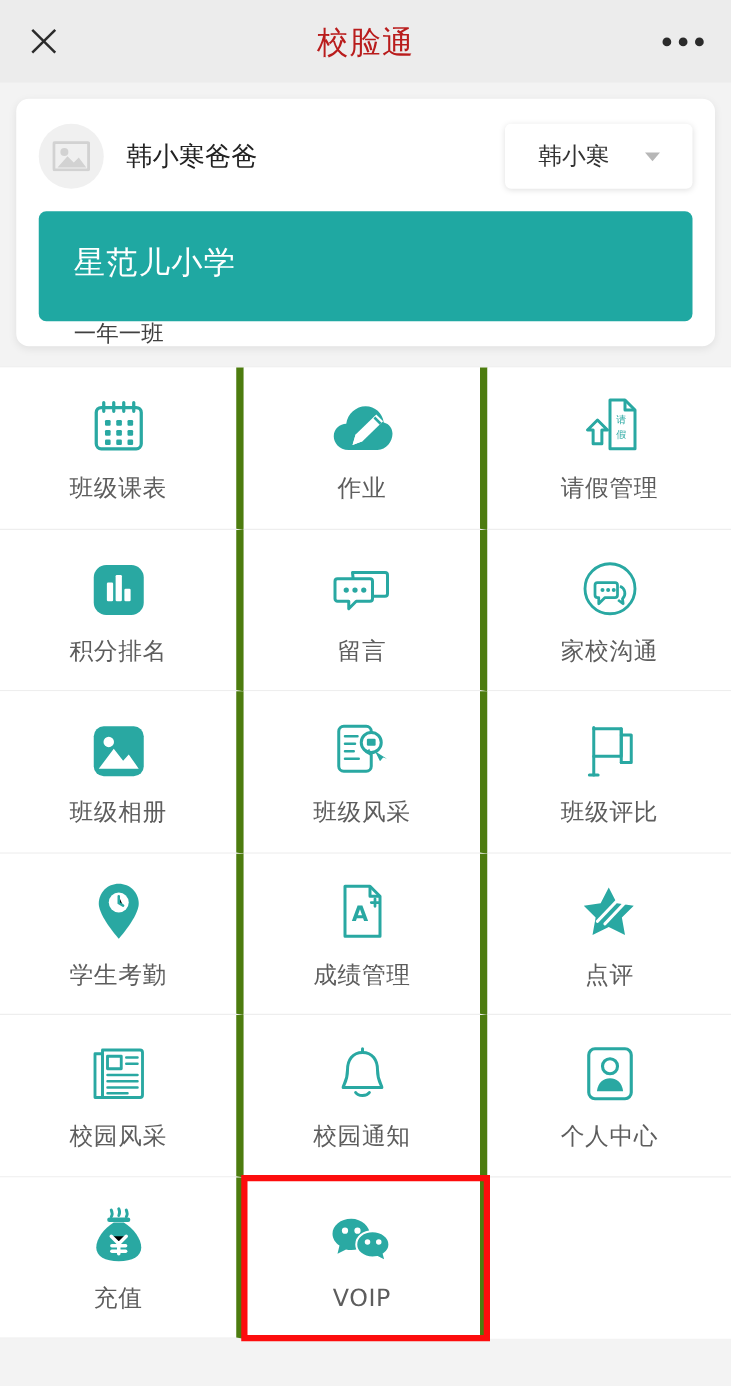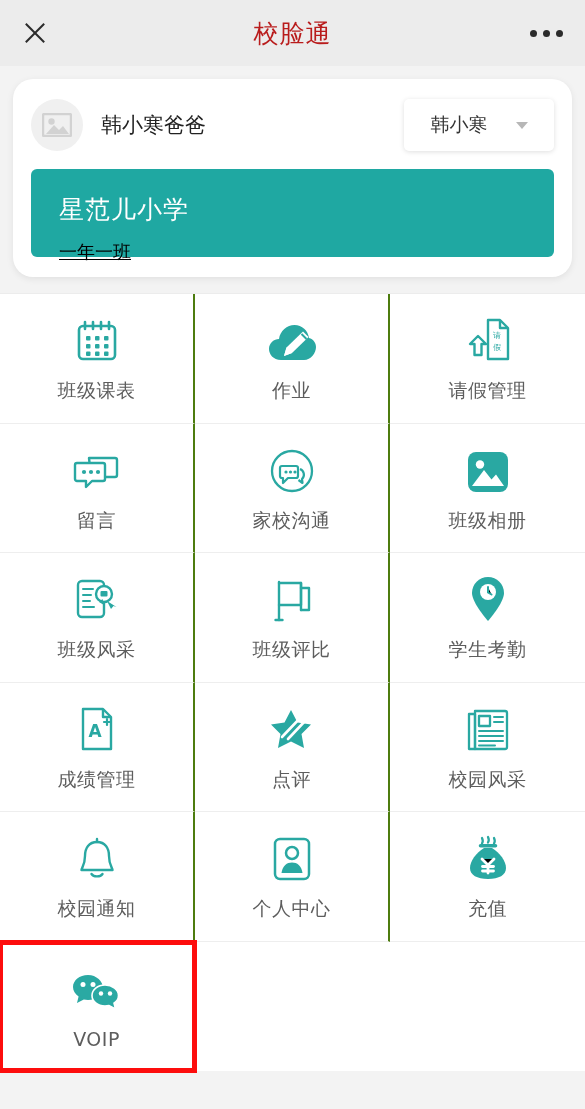--- a/index.html
+++ b/index.html
@@ -66,21 +66,21 @@
     background: #2b2b2b;
     display: block;
   }
 
   
   .card-wrap {
     padding: 13px 13px 0 13px;
   }
   .card {
     background: #ffffff;
-    border-radius: 20px;
+    border-radius: 10px;
     box-shadow: 0 2px 7px rgba(0,0,0,0.08);
     padding: 18px 18px 20px 18px;
   }
   .card-top {
     display: flex;
     align-items: center;
     justify-content: space-between;
     height: 56px;
   }
   .identity {
@@ -130,38 +130,37 @@
     box-sizing: border-box;
     padding: 24px 0 0 28px;
     cursor: pointer;
   }
   .school-name {
     color: #ffffff;
     font-size: 25px;
     letter-spacing: 1px;
   }
   .class-name {
-    color: #000000;
+    color: #404040;
     font-size: 18px;
-    margin-top: 14px;
-    text-decoration: underline;
+    margin-top: 29px;
   }
 
   
   .grid {
     margin-top: 16px;
     background: #ffffff;
     border-top: 1px solid #ececec;
     display: grid;
     grid-template-columns: repeat(3, 1fr);
   }
   .cell {
     height: 129.5px;
     box-sizing: border-box;
-    border-right: 2px solid #4d7c0f;
+    border-right: 6px solid #4d7c0f;
     border-bottom: 1px solid #eeeeee;
     display: flex;
     flex-direction: column;
     align-items: center;
     justify-content: center;
     cursor: pointer;
     position: relative;
     background: #fff;
   }
   .cell:nth-child(3n) { border-right: none; }
@@ -274,20 +273,33 @@
           <path d="M37 4 v8 h8"></path>
           <path d="M15 20 L7 28 h4.5 v11 h7 V28 H23 Z"></path>
         </g>
         <text x="34" y="22" font-size="8" fill="#29a8a2" text-anchor="middle" font-family="DejaVu Sans, sans-serif">请</text>
         <text x="34" y="34" font-size="8" fill="#29a8a2" text-anchor="middle" font-family="DejaVu Sans, sans-serif">假</text>
       </svg>
     </div>
     <div class="cell-label">请假管理</div>
   </div>
 
+  <div class="cell">
+    <div class="cell-icon">
+      <svg width="44" height="44" viewBox="0 0 44 44">
+        <rect x="2" y="2" width="40" height="40" rx="10" fill="#29a8a2"></rect>
+        <g fill="#ffffff">
+          <rect x="12.5" y="16" width="5" height="15" rx="1"></rect>
+          <rect x="19.5" y="10" width="5" height="21" rx="1"></rect>
+          <rect x="26.5" y="21" width="5" height="10" rx="1"></rect>
+        </g>
+      </svg>
+    </div>
+    <div class="cell-label">积分排名</div>
+  </div>
 
   <div class="cell">
     <div class="cell-icon">
       <svg width="48" height="42" viewBox="0 0 48 42">
         <g stroke="#29a8a2" stroke-width="2.4" fill="none" stroke-linejoin="round">
           <path d="M16 6 h26 a2 2 0 0 1 2 2 v15 a2 2 0 0 1 -2 2 h-24 Z"></path>
           <path d="M4 11 h26 a2 2 0 0 1 2 2 v14 a2 2 0 0 1 -2 2 h-11 l-6 6 v-6 h-9 a2 2 0 0 1 -2 -2 v-14 a2 2 0 0 1 2 -2 Z" fill="#ffffff"></path>
         </g>
         <g fill="#29a8a2">
           <circle cx="11" cy="20" r="2.1"></circle>

